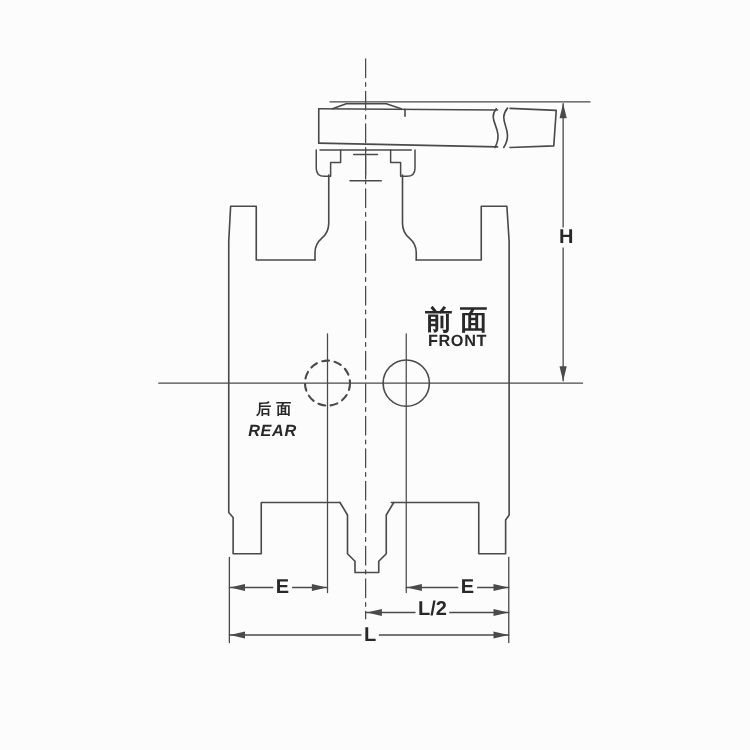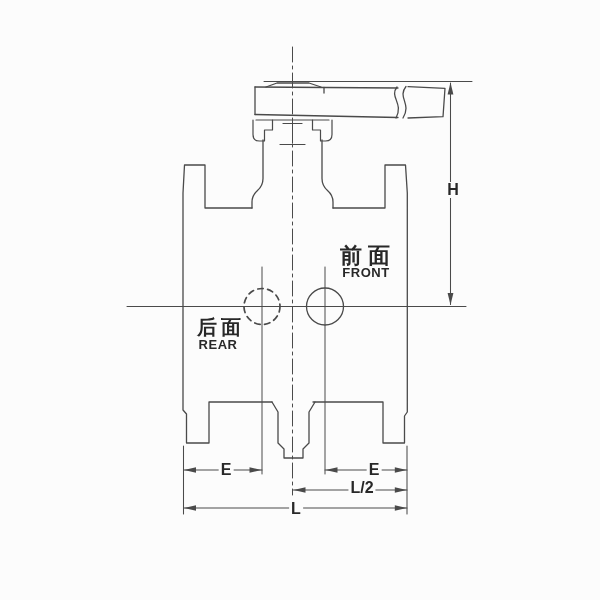--- a/index.html
+++ b/index.html
@@ -27,21 +27,21 @@
     position:absolute;
     transform:translate(-50%,-50%);
     color:var(--text);
     font-weight:bold;
     white-space:nowrap;
     text-align:center;
     line-height:1;
   }
   .lbl.cn-front{font-size:22px;letter-spacing:6px;}
   .lbl.en-front{font-size:13px;letter-spacing:0.5px;}
-  .lbl.cn-rear{font-size:20px;letter-spacing:4px;}
+  .lbl.cn-rear{font-size:12px;letter-spacing:4px;}
   .lbl.en-rear{font-size:13px;letter-spacing:0.5px;}
   .lbl.dim{
     font-size:16px;
     background:var(--bg);
     padding:0 2px;
   }
 </style>
 </head>
 <body>
 
@@ -114,21 +114,21 @@
 
       <path d="M 183.5,446 V 514"></path>
       <path d="M 407,446 V 514"></path>
     </g>
   </svg>
 
   <div class="lbl cn-front" style="left:368px;top:256px;">前面</div>
   <div class="lbl en-front" style="left:366px;top:272px;">FRONT</div>
 
   <div class="lbl cn-rear" style="left:221px;top:327px;">后面</div>
-  <div class="lbl en-rear" style="left:218px;top:344px;">REAR</div>
+  <div class="lbl en-rear" style="left:218px;top:344px;font-style:italic;">REAR</div>
 
   <div class="lbl dim" style="left:453px;top:190px;">H</div>
   <div class="lbl dim" style="left:226px;top:470px;">E</div>
   <div class="lbl dim" style="left:374px;top:470px;">E</div>
-  <div class="lbl dim" style="left:362px;top:488px;">L/2</div>
+  <div class="lbl dim" style="left:346px;top:488px;">L/2</div>
   <div class="lbl dim" style="left:296px;top:509px;">L</div>
 
 </div>
 
 </body></html>

